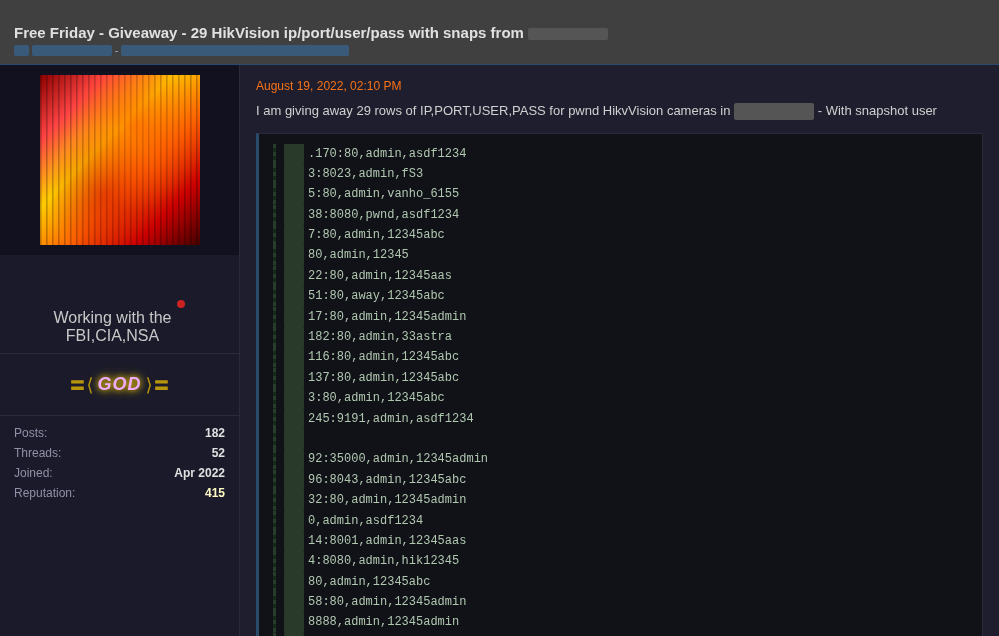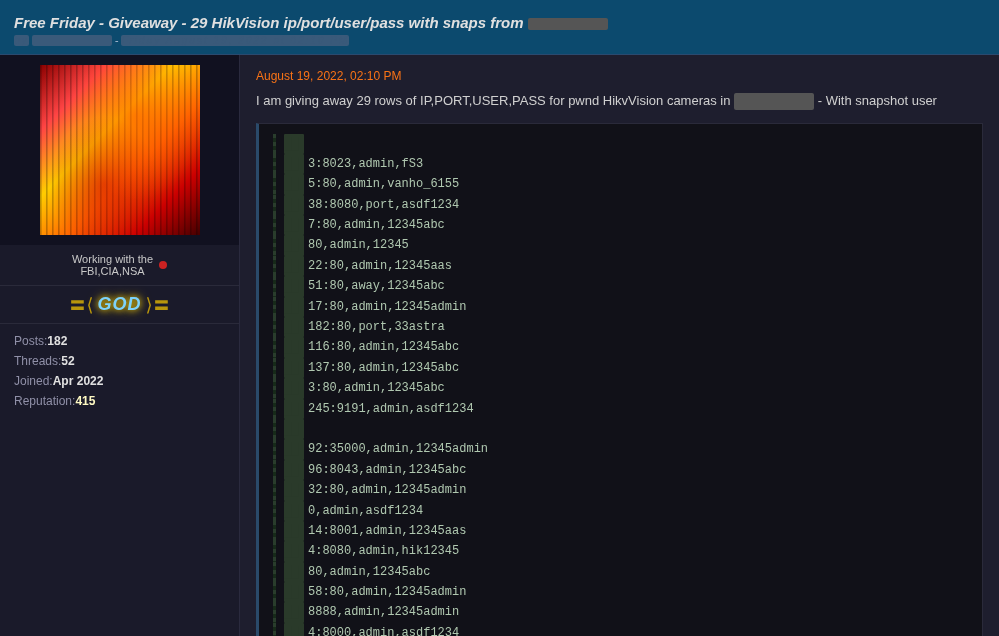--- a/index.html
+++ b/index.html
@@ -8,24 +8,23 @@
       font-family: Arial, sans-serif;
       font-size: 13px;
       color: #c8c8c8;
       width: 999px;
       min-height: 636px;
       overflow: hidden;
     }
 
     
     .page-header {
-      background-color: #0c4a6e;
-      padding: 14px 14px 8px 14px;
+      background-color: #404040;
+      padding: 24px 14px 8px 14px;
       border-bottom: 1px solid #2a4a6f;
-      font-style: italic;
     }
     .page-title {
       color: #e0e0e0;
       font-size: 15px;
       font-weight: bold;
       margin-bottom: 3px;
     }
     .page-subtitle {
       color: #9ab0c8;
       font-size: 11px;
@@ -101,22 +100,23 @@
       display: flex;
       align-items: center;
       justify-content: center;
       padding: 8px 10px;
       background-color: #1a1a2a;
       gap: 6px;
     }
 
     .user-title-text {
       color: #c8c8c8;
-      font-size: 11px;
+      font-size: 16px;
       text-align: center;
+      margin-top: 46px;
     }
 
     .online-dot {
       width: 8px;
       height: 8px;
       background-color: #cc2222;
       border-radius: 50%;
       display: inline-block;
     }
 
@@ -130,38 +130,38 @@
       border-bottom: 1px solid #2a2a3a;
     }
 
     .rank-wings {
       color: #b8960c;
       font-size: 18px;
       line-height: 1;
     }
 
     .rank-label {
-      color: #7dd3fc;
+      color: #f0abfc;
       font-size: 18px;
       font-weight: bold;
       font-style: italic;
       text-shadow: 0 0 6px #ffd700, 0 0 12px #b8960c;
-      margin: 0 4px;
+      margin: 12px 4px;
       letter-spacing: 1px;
     }
 
     .user-stats {
       padding: 10px 14px;
       background-color: #1a1a2a;
       flex: 1;
     }
 
     .stat-row {
       display: flex;
-      justify-content: flex-start;
+      justify-content: space-between;
       margin-bottom: 6px;
       font-size: 12px;
     }
 
     .stat-label {
       color: #9090a8;
     }
 
     .stat-value {
       color: #e0e0e0;
@@ -319,35 +319,36 @@
     <div class="post-intro">
       <span>I am giving away 29 rows of IP,PORT,USER,PASS for pwnd HikvVision cameras in</span>
       <span class="redacted">&nbsp;&nbsp;&nbsp;&nbsp;&nbsp;&nbsp;&nbsp;</span>
       <span>- With snapshot user</span>
     </div>
 
     <div class="credentials-block" id="cred-block">
     <div class="cred-line">
           <span class="vertical-bar"></span>
           <span class="cred-redacted">██</span>
+          <span class="cred-text">.170:80,admin,asdf1234</span>
         </div>
         <div class="cred-line">
           <span class="vertical-bar"></span>
           <span class="cred-redacted">██</span>
           <span class="cred-text">3:8023,admin,fS3</span>
         </div>
         <div class="cred-line">
           <span class="vertical-bar"></span>
           <span class="cred-redacted">██</span>
           <span class="cred-text">5:80,admin,vanho_6155</span>
         </div>
         <div class="cred-line">
           <span class="vertical-bar"></span>
           <span class="cred-redacted">██</span>
-          <span class="cred-text">38:8080,port,asdf1234</span>
+          <span class="cred-text">38:8080,pwnd,asdf1234</span>
         </div>
         <div class="cred-line">
           <span class="vertical-bar"></span>
           <span class="cred-redacted">██</span>
           <span class="cred-text">7:80,admin,12345abc</span>
         </div>
         <div class="cred-line">
           <span class="vertical-bar"></span>
           <span class="cred-redacted">██</span>
           <span class="cred-text">80,admin,12345</span>
@@ -363,21 +364,21 @@
           <span class="cred-text">51:80,away,12345abc</span>
         </div>
         <div class="cred-line">
           <span class="vertical-bar"></span>
           <span class="cred-redacted">██</span>
           <span class="cred-text">17:80,admin,12345admin</span>
         </div>
         <div class="cred-line">
           <span class="vertical-bar"></span>
           <span class="cred-redacted">██</span>
-          <span class="cred-text">182:80,port,33astra</span>
+          <span class="cred-text">182:80,admin,33astra</span>
         </div>
         <div class="cred-line">
           <span class="vertical-bar"></span>
           <span class="cred-redacted">██</span>
           <span class="cred-text">116:80,admin,12345abc</span>
         </div>
         <div class="cred-line">
           <span class="vertical-bar"></span>
           <span class="cred-redacted">██</span>
           <span class="cred-text">137:80,admin,12345abc</span>

